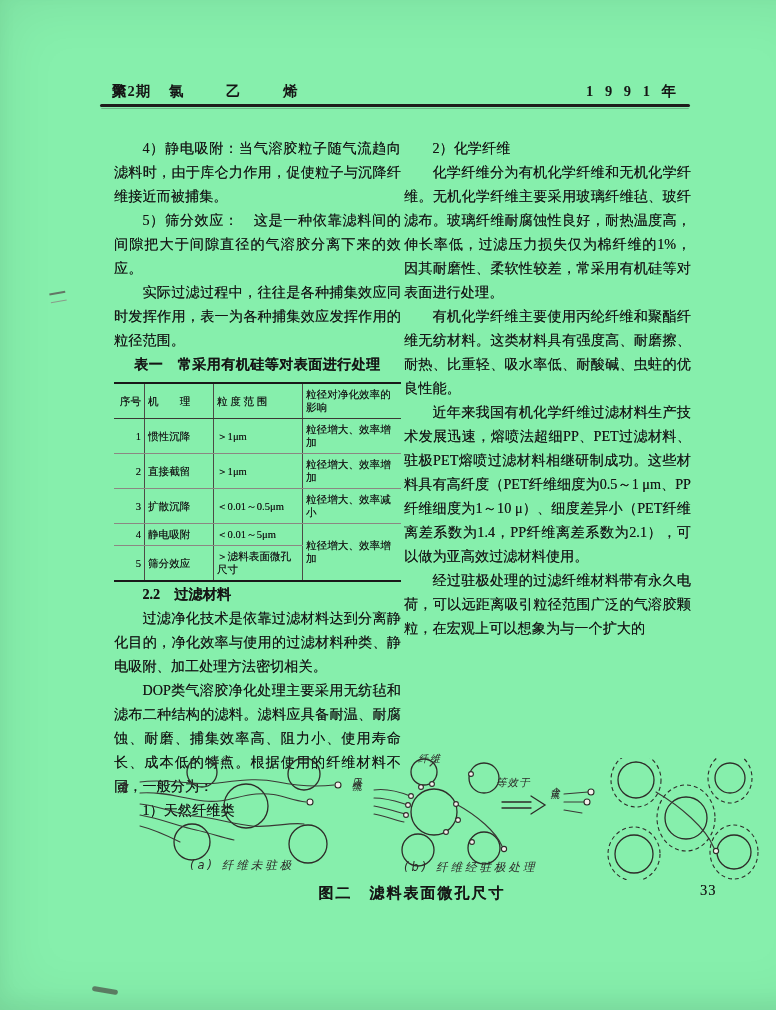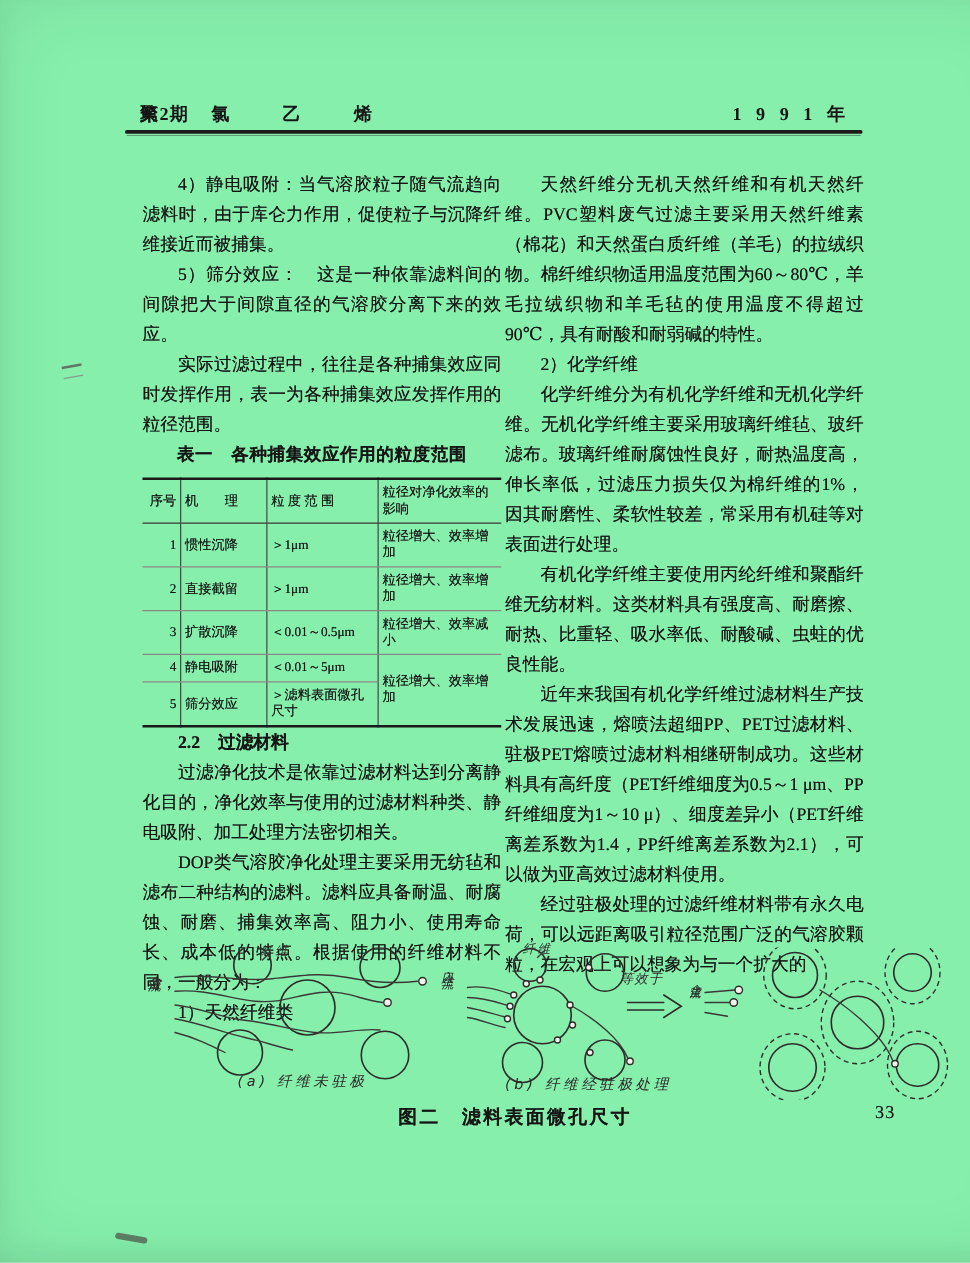--- a/index.html
+++ b/index.html
@@ -70,21 +70,21 @@
   </div>
   <div class="hdr-rule"></div>
 
   <div class="margin-mark"></div>
   <div class="corner-smudge"></div>
 
   <div class="col col-left">
     <p>4）静电吸附：当气溶胶粒子随气流趋向滤料时，由于库仑力作用，促使粒子与沉降纤维接近而被捕集。</p>
     <p>5）筛分效应：　这是一种依靠滤料间的间隙把大于间隙直径的气溶胶分离下来的效应。</p>
     <p>实际过滤过程中，往往是各种捕集效应同时发挥作用，表一为各种捕集效应发挥作用的粒径范围。</p>
-    <p class="tbl-title">表一　各种捕集效应作用的粒度范围</p>
+    <p class="tbl-title">表一　常采用有机硅等对表面进行处理</p>
 
     <table class="cap">
       <thead>
         <tr>
           <th style="width:24px">序号</th>
           <th style="width:62px">机　　理</th>
           <th style="width:82px">粒 度 范 围</th>
           <th>粒径对净化效率的影响</th>
         </tr>
       </thead>
@@ -121,21 +121,20 @@
       </tbody>
     </table>
 
     <p class="sec-head">2.2　过滤材料</p>
     <p>过滤净化技术是依靠过滤材料达到分离静化目的，净化效率与使用的过滤材料种类、静电吸附、加工处理方法密切相关。</p>
     <p>DOP类气溶胶净化处理主要采用无纺毡和滤布二种结构的滤料。滤料应具备耐温、耐腐蚀、耐磨、捕集效率高、阻力小、使用寿命长、成本低的特点。根据使用的纤维材料不同，一般分为：</p>
     <p>1）天然纤维类</p>
   </div>
 
   <div class="col col-right">
-    <p>天然纤维分无机天然纤维和有机天然纤维。PVC塑料废气过滤主要采用天然纤维素（棉花）和天然蛋白质纤维（羊毛）的拉绒织物。棉纤维织物适用温度范围为60～80℃，羊毛拉绒织物和羊毛毡的使用温度不得超过90℃，具有耐酸和耐弱碱的特性。</p>
     <p>2）化学纤维</p>
     <p>化学纤维分为有机化学纤维和无机化学纤维。无机化学纤维主要采用玻璃纤维毡、玻纤滤布。玻璃纤维耐腐蚀性良好，耐热温度高，伸长率低，过滤压力损失仅为棉纤维的1%，因其耐磨性、柔软性较差，常采用有机硅等对表面进行处理。</p>
     <p>有机化学纤维主要使用丙纶纤维和聚酯纤维无纺材料。这类材料具有强度高、耐磨擦、耐热、比重轻、吸水率低、耐酸碱、虫蛀的优良性能。</p>
     <p>近年来我国有机化学纤维过滤材料生产技术发展迅速，熔喷法超细PP、PET过滤材料、驻极PET熔喷过滤材料相继研制成功。这些材料具有高纤度（PET纤维细度为0.5～1 μm、PP纤维细度为1～10 μ）、细度差异小（PET纤维离差系数为1.4，PP纤维离差系数为2.1），可以做为亚高效过滤材料使用。</p>
     <p>经过驻极处理的过滤纤维材料带有永久电荷，可以远距离吸引粒径范围广泛的气溶胶颗粒，在宏观上可以想象为与一个扩大的</p>
   </div>
 
   <div class="figure">
     <svg width="648" height="122" viewBox="0 0 648 122">
 

